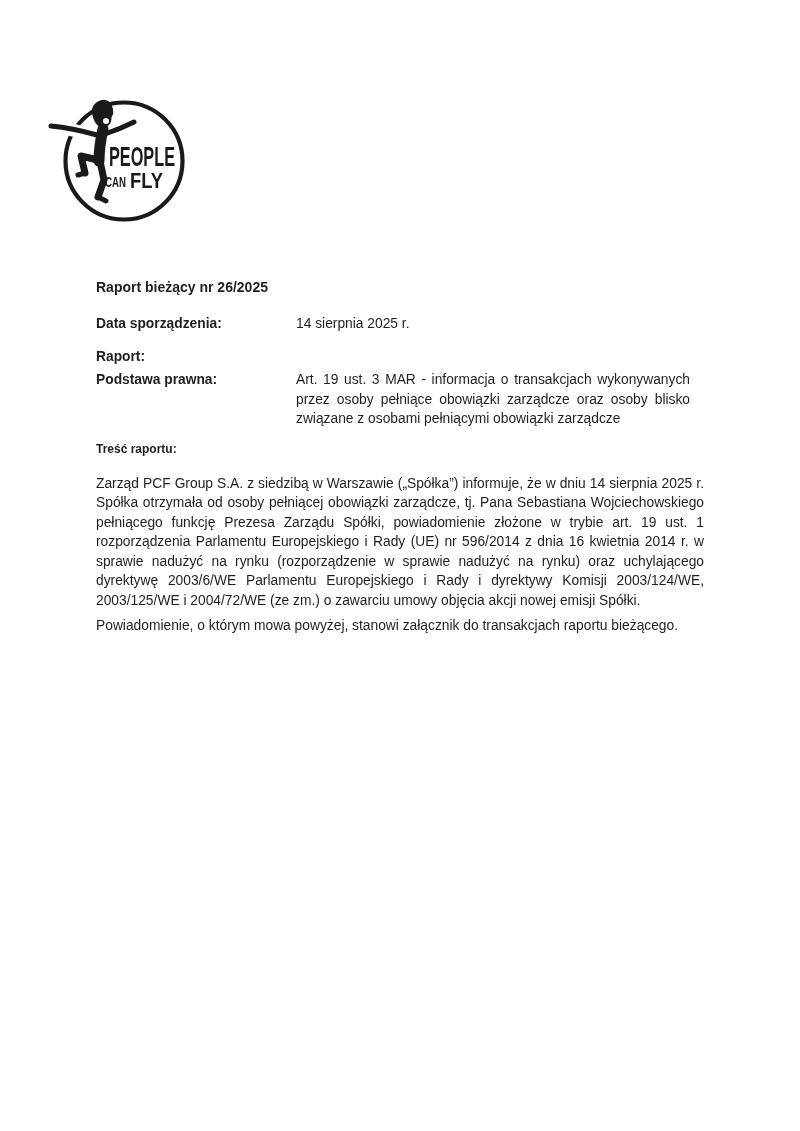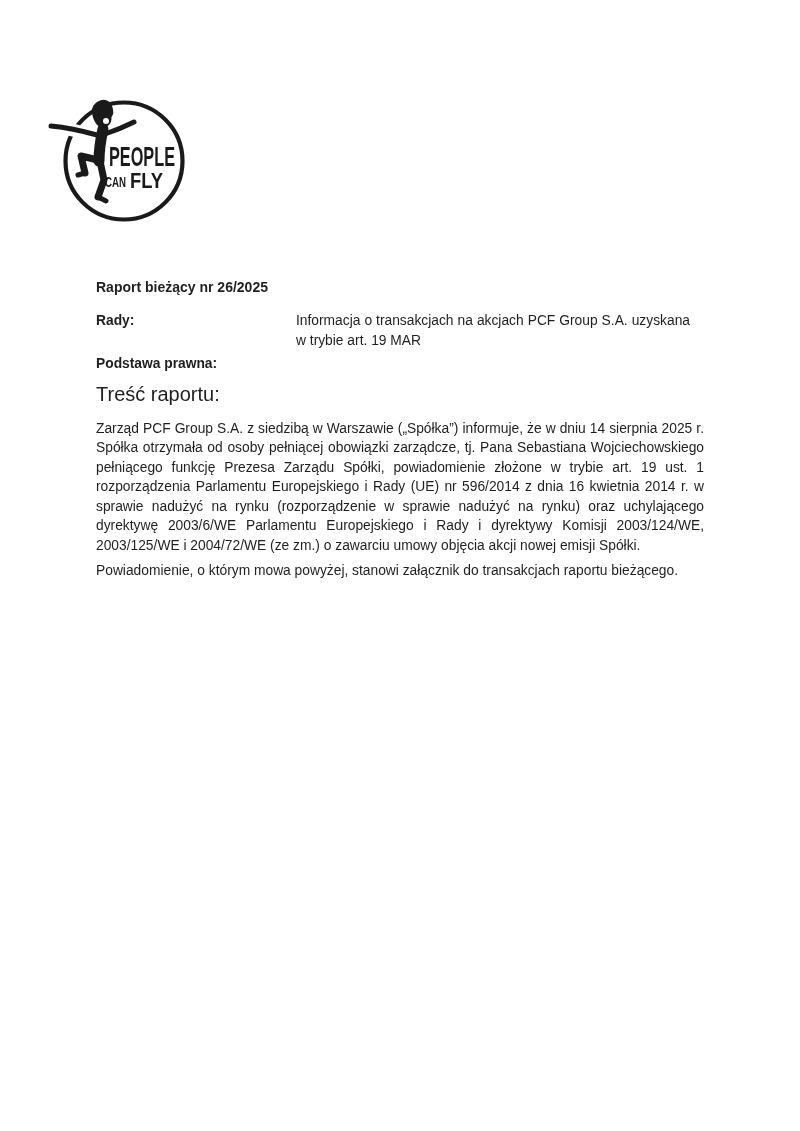--- a/index.html
+++ b/index.html
@@ -45,22 +45,22 @@
     width: 200px;
     flex: 0 0 200px;
     font-weight: 700;
   }
   .field-value {
     width: 394px;
     text-align: justify;
   }
   .body-heading {
     margin: 11.5px 0 0 0;
-    font-size: 20px;
-    font-weight: 400;
+    font-size: 12px;
+    font-weight: 700;
   }
   .body-paragraph {
     margin: 0;
     text-align: justify;
   }
   .p1 { margin-top: 14px; }
   .p2 { margin-top: 6px; }
   .body-paragraph b { font-weight: 400; }
 </style>
 </head>
@@ -103,28 +103,32 @@
         <text x="57" y="92" font-size="14" textLength="21" lengthAdjust="spacingAndGlyphs">CAN</text>
         <text x="82" y="93" font-size="22" textLength="33" lengthAdjust="spacingAndGlyphs">FLY</text>
       </g>
     </svg>
   </div>
 
   <div class="content">
 
     <p class="report-title">Raport bieżący nr 26/2025</p>
 
+    <div class="field-row row-data">
+      <div class="field-label">Data sporządzenia:</div>
+      <div class="field-value">14 sierpnia 2025 r.</div>
+    </div>
 
     <div class="field-row row-temat">
-      <div class="field-label">Rady:</div>
-      <div class="field-value">Informacja o transakcjach na akcjach PCF Group S.A. uzyskana w trybie art. 19 MAR</div>
+      <div class="field-label">Raport:</div>
     </div>
 
     <div class="field-row row-podstawa">
       <div class="field-label">Podstawa prawna:</div>
+      <div class="field-value">Art. 19 ust. 3 MAR - informacja o transakcjach wykonywanych przez osoby pełniące obowiązki zarządcze oraz osoby blisko związane z osobami pełniącymi obowiązki zarządcze</div>
     </div>
 
     <p class="body-heading">Treść raportu:</p>
 
     <p class="body-paragraph p1"><span>Zarząd PCF Group S.A. z siedzibą w Warszawie („</span><b>Spółka</b><span>”) informuje, że w dniu 14 sierpnia 2025 r. Spółka otrzymała od osoby pełniącej obowiązki zarządcze, tj. Pana Sebastiana Wojciechowskiego pełniącego funkcję Prezesa Zarządu Spółki, powiadomienie złożone w trybie art. 19 ust. 1 rozporządzenia Parlamentu Europejskiego i Rady (UE) nr 596/2014 z dnia 16 kwietnia 2014 r. w sprawie nadużyć na rynku (rozporządzenie w sprawie nadużyć na rynku) oraz uchylającego dyrektywę 2003/6/WE Parlamentu Europejskiego i Rady i dyrektywy Komisji 2003/124/WE, 2003/125/WE i 2004/72/WE (ze zm.) o zawarciu umowy objęcia akcji nowej emisji Spółki.</span></p>
 
     <p class="body-paragraph p2">Powiadomienie, o którym mowa powyżej, stanowi załącznik do transakcjach raportu bieżącego.</p>
 
   </div>
 </div>

